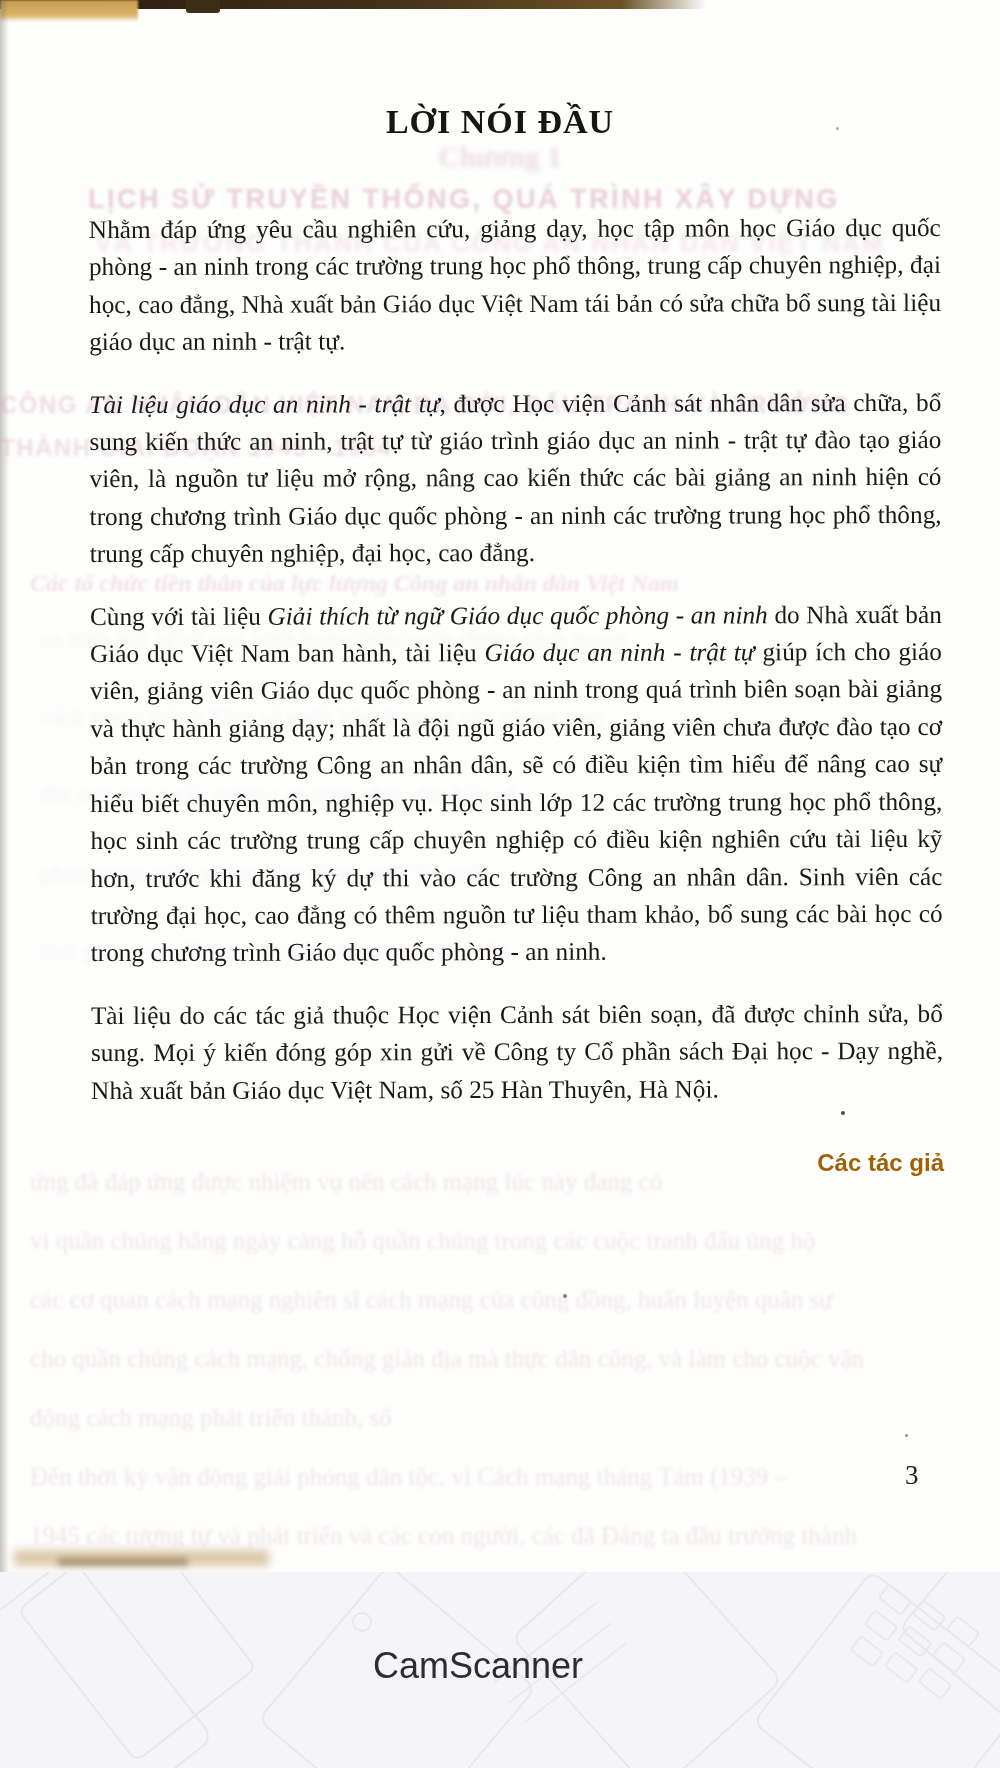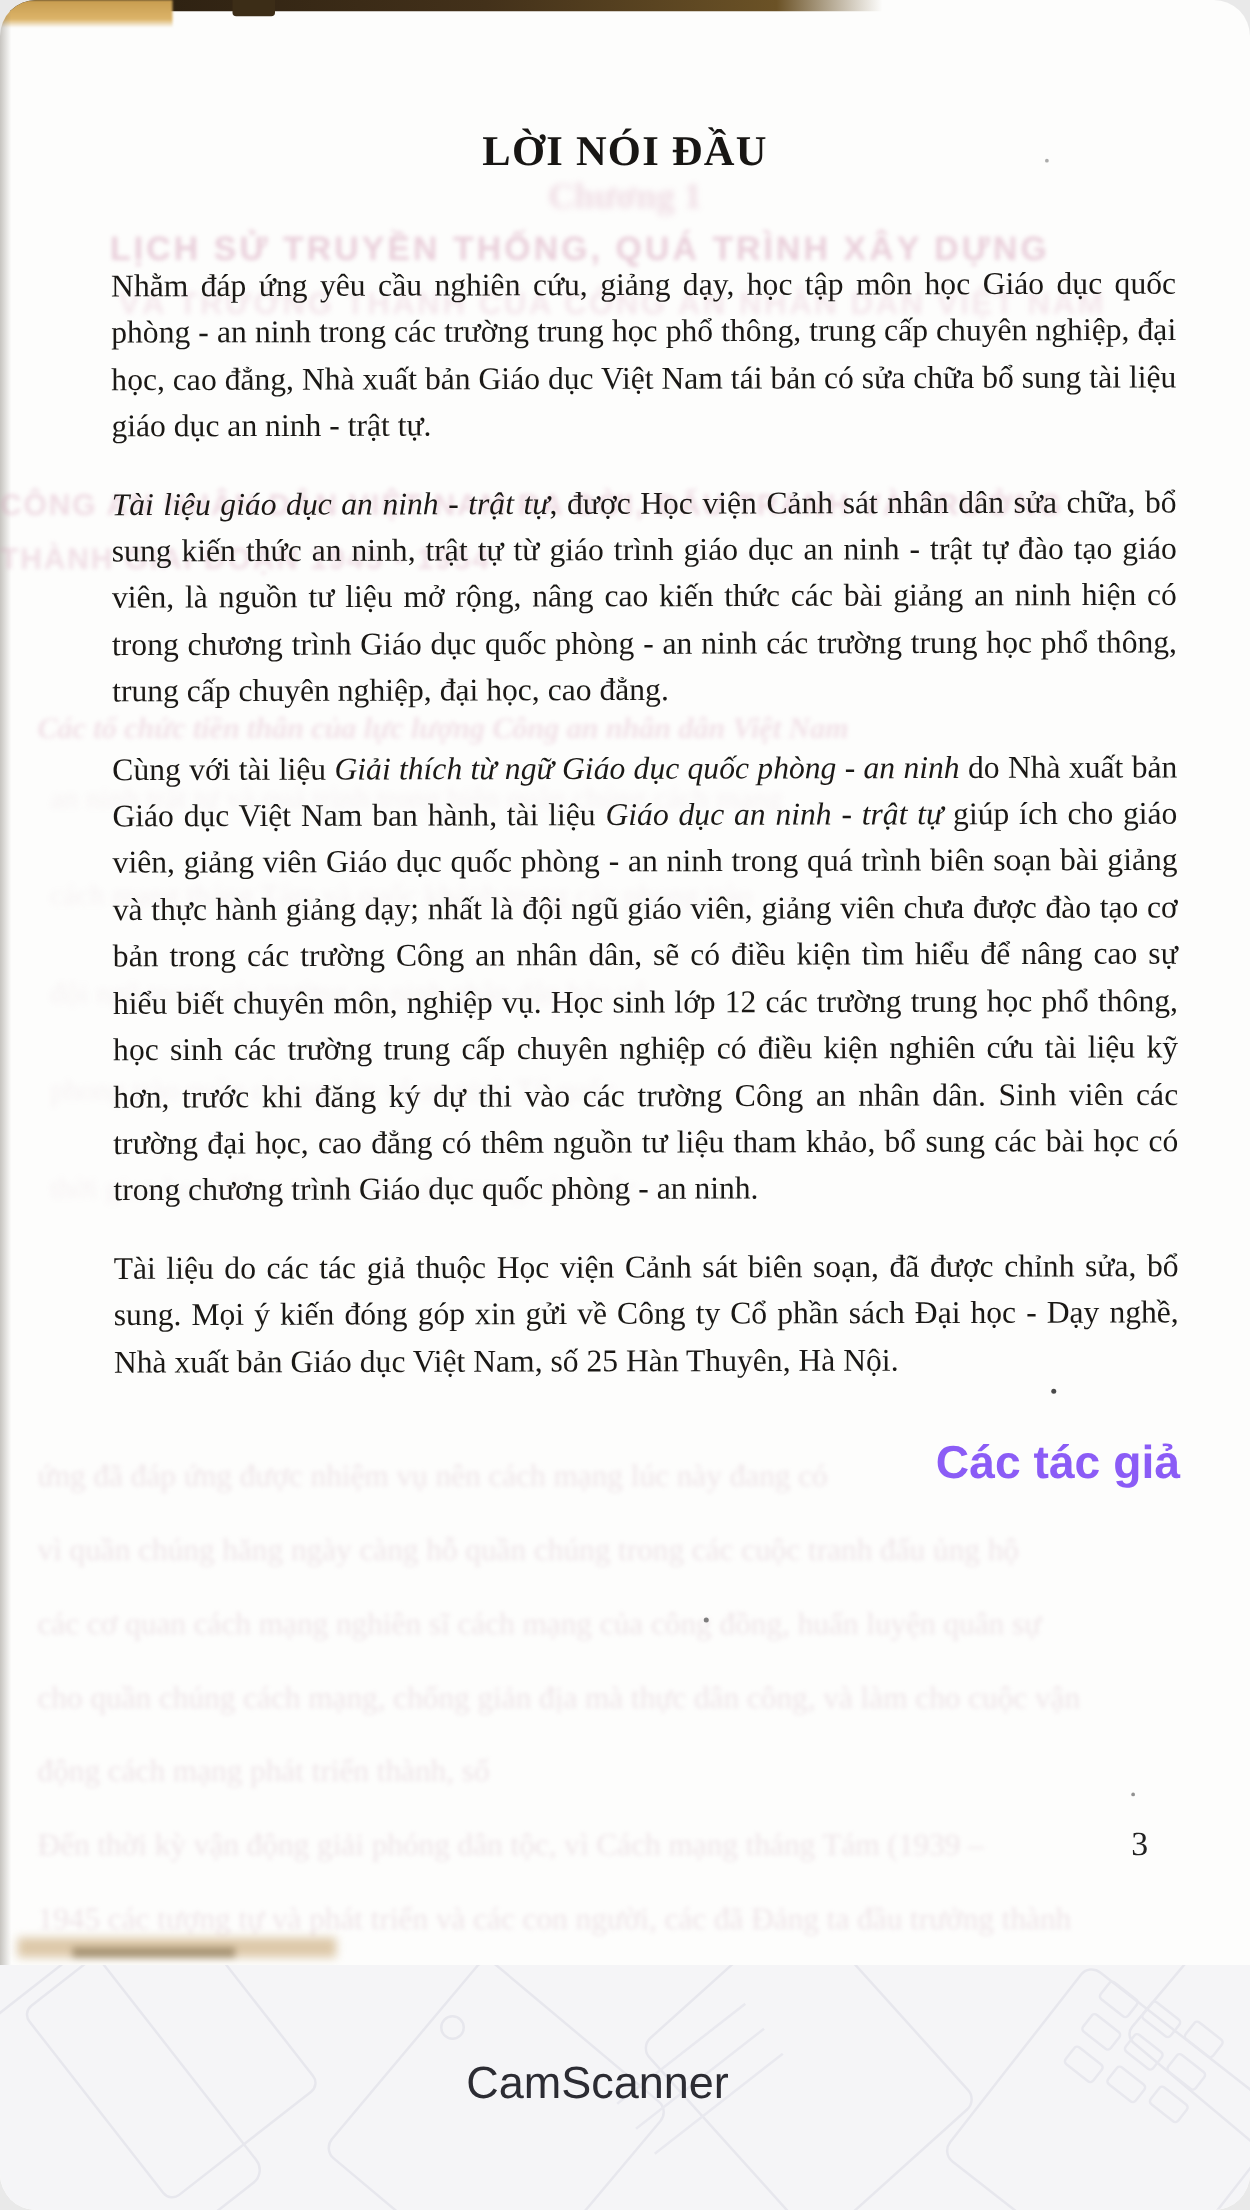--- a/index.html
+++ b/index.html
@@ -1,17 +1,17 @@
 <!DOCTYPE html>
 <html><head>
 <meta charset="utf-8">
 <style>
   html,body{margin:0;padding:0;background:#e9e9e9;}
   .screen{position:relative;width:1000px;height:1768px;background:#fdfdfc;overflow:hidden;
-          font-family:"Liberation Serif","DejaVu Serif",serif;border-radius:29px;}
+          font-family:"Liberation Serif","DejaVu Serif",serif;}
   
   .left-edge{position:absolute;left:0;top:0;width:9px;height:1572px;
              background:linear-gradient(to right,rgba(110,104,94,.38),rgba(110,104,94,0));}
   .top-edge-bar{position:absolute;left:0;top:0;width:706px;height:9px;
                 background:linear-gradient(to right,#241a0e,#43311a 55%,#6b5226 88%,rgba(107,82,38,0));}
   .top-tan{position:absolute;left:0;top:0;width:138px;height:22px;
            background:linear-gradient(to bottom,#c79c4f,#dcb469 70%,rgba(220,180,105,0));filter:blur(1px);}
   .top-tab{position:absolute;left:186px;top:0;width:34px;height:13px;background:#3c2d17;
            border-radius:0 0 3px 3px;filter:blur(.5px);}
   
@@ -30,22 +30,22 @@
             filter:blur(1.6px);font-family:"Liberation Serif",serif;}
   .ghost-mid{position:absolute;left:40px;top:600px;width:930px;opacity:.10;filter:blur(2.4px);
              color:#b98fa4;font-size:24px;line-height:78px;white-space:nowrap;overflow:hidden;}
   .ghost-bottom{position:absolute;left:30px;top:1152px;width:950px;opacity:.26;filter:blur(1.7px);
                 color:#c4a0b0;font-size:25px;line-height:59px;white-space:nowrap;overflow:hidden;
                 font-family:"Liberation Serif",serif;}
   
   .content{position:absolute;left:90px;top:210px;width:852px;transform:rotate(-0.15deg);
            color:#1b1916;font-size:25.3px;line-height:37.4px;text-align:justify;}
   .content p{margin:0 0 25px 0;}
-  .signature{position:absolute;right:56px;top:1149px;font-size:37px;font-weight:bold;
-             color:#8b5cf6;font-family:"Liberation Sans","DejaVu Sans",sans-serif;margin-left:40px;}
+  .signature{position:absolute;right:56px;top:1149px;font-size:24px;font-weight:bold;
+             color:#a16207;font-family:"Liberation Sans","DejaVu Sans",sans-serif;margin-left:40px;}
   .page-number{position:absolute;left:905px;top:1460px;font-size:27px;color:#222;}
   
   .speck{position:absolute;border-radius:50%;background:#4a4a4a;}
   .sp1{left:841px;top:1111px;width:4px;height:4px;}
   .sp2{left:563px;top:1294px;width:4px;height:4px;opacity:.7;}
   .sp3{left:905px;top:1434px;width:3px;height:3px;opacity:.6;}
   .sp4{left:836px;top:127px;width:3px;height:3px;opacity:.45;}
   .smudge-tan{position:absolute;left:14px;top:1550px;width:255px;height:16px;background:#c49f66;
               filter:blur(4px);opacity:.55;}
   .smudge-dark{position:absolute;left:58px;top:1558px;width:130px;height:8px;background:#6d5a38;

